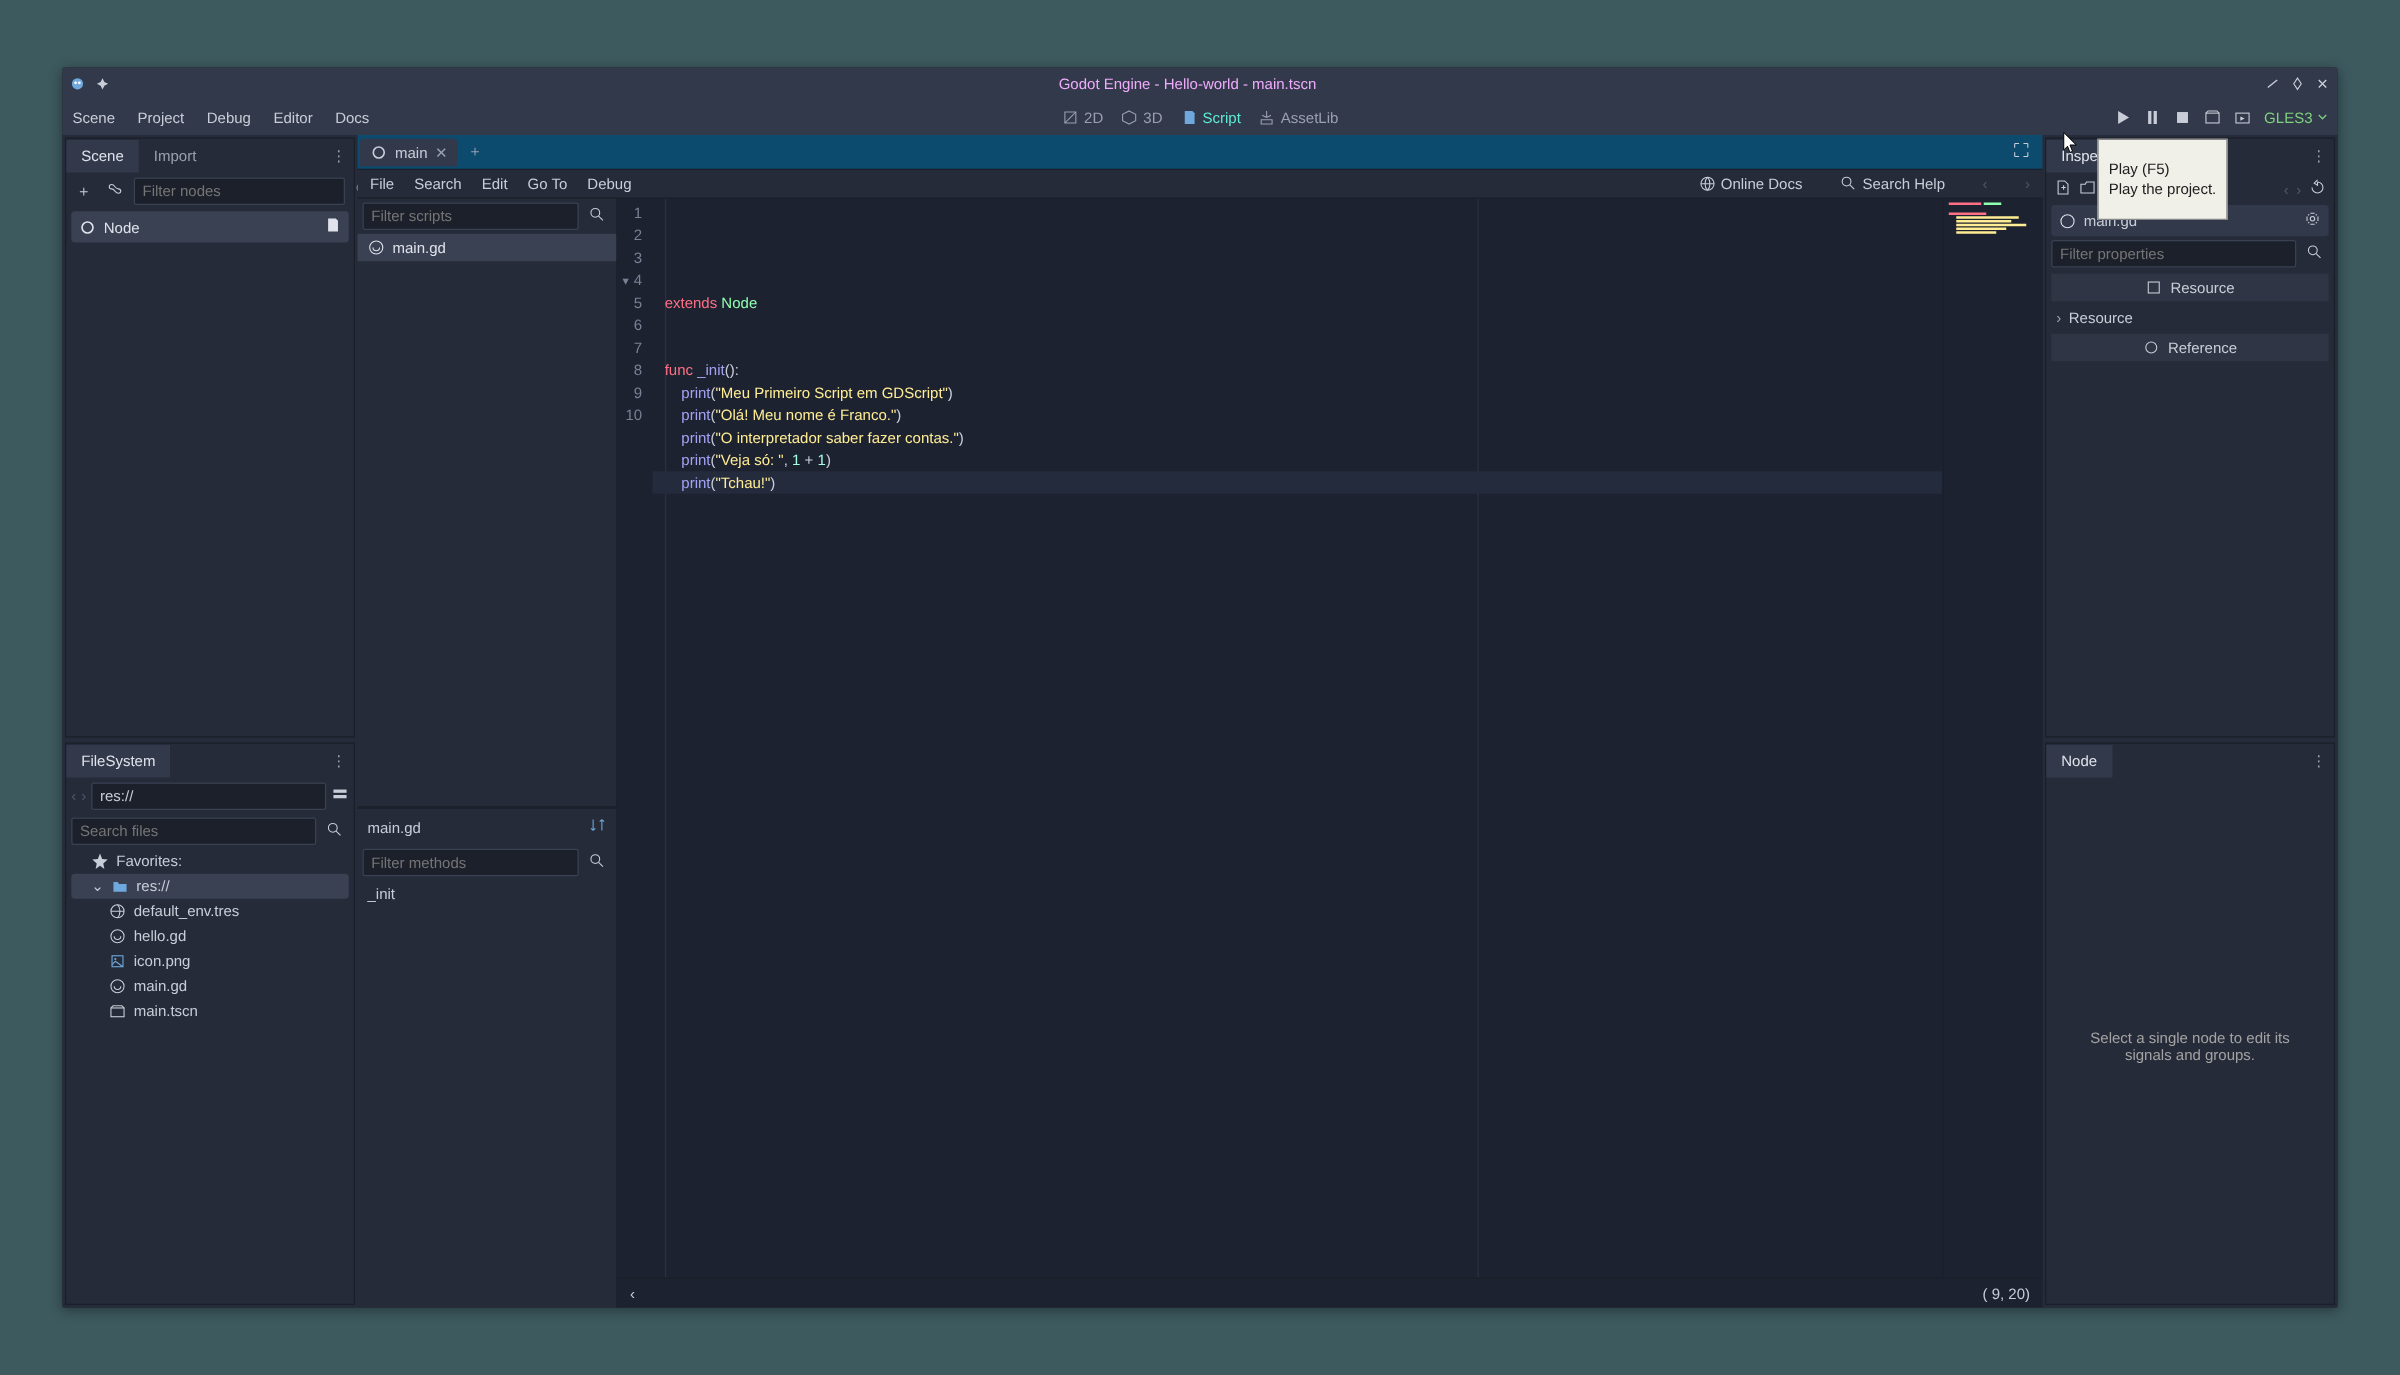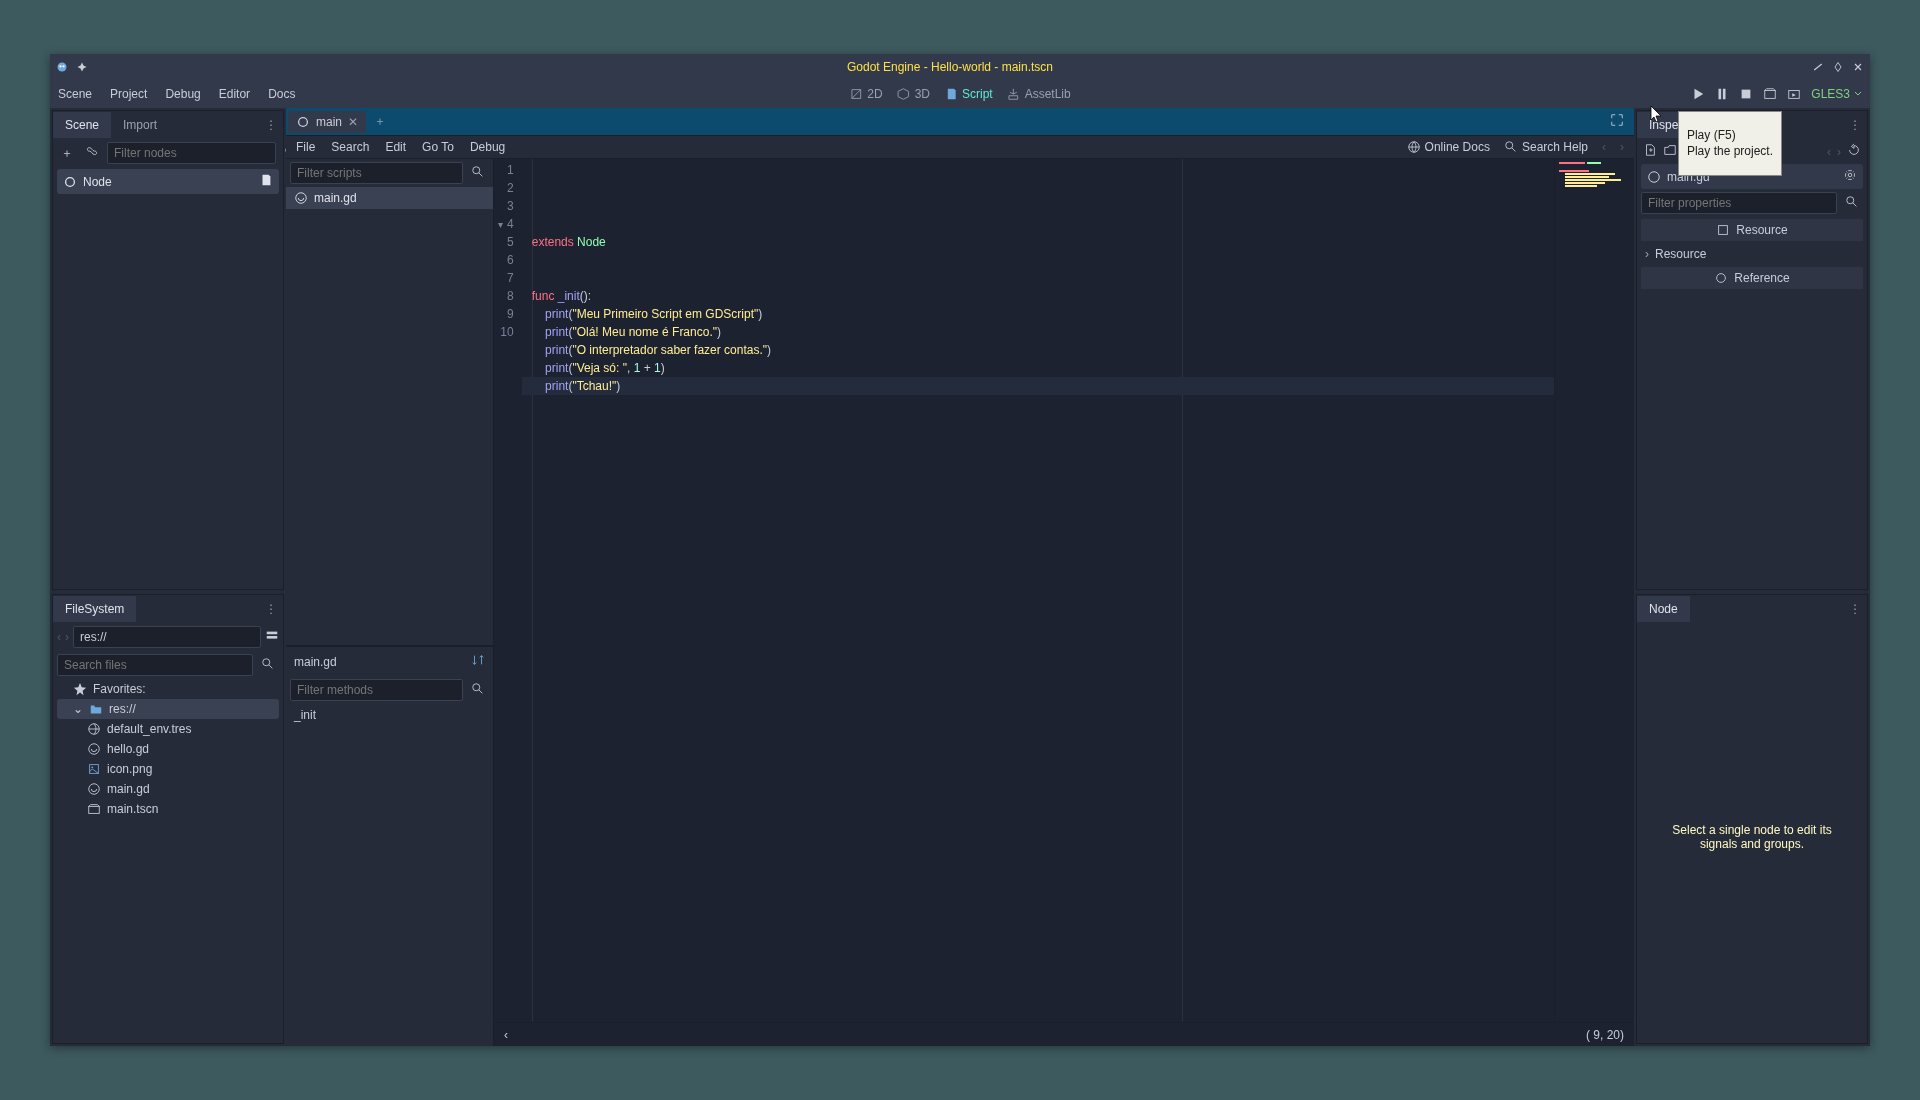--- a/index.html
+++ b/index.html
@@ -1,18 +1,18 @@
 <!DOCTYPE html>
 <html><head>
 <meta charset="utf-8">
 <style>
 * { margin: 0; padding: 0; box-sizing: border-box; font-family: "Segoe UI", Arial, sans-serif; font-size: 12px; }
 body { background: #3d5a5f; width: 1920px; height: 1100px; overflow: hidden; display: flex; align-items: center; justify-content: center; }
 .window { width: 1820px; height: 992px; background: #202531; display: flex; flex-direction: column; border-radius: 2px; box-shadow: 0 2px 10px rgba(0,0,0,0.4); }
-.titlebar { height: 26px; background: #32394a; display: flex; align-items: center; padding: 0 6px; color: #fde047; }
+.titlebar { height: 26px; background: #32394a; display: flex; align-items: center; padding: 0 6px; color: #f0abfc; }
 .titlebar .title { flex: 1; text-align: center; font-size: 12px; }
 .titlebar .left-icons, .titlebar .right-icons { display: flex; gap: 8px; align-items: center; }
 .titlebar svg { width: 12px; height: 12px; }
 .menubar { height: 28px; background: #32394a; display: flex; align-items: center; padding: 0 8px; color: #c9cdd8; position: relative; }
 .menubar .menu-group { display: flex; gap: 18px; }
 .menubar .menu-item { cursor: pointer; }
 .menubar .center-editors { position: absolute; left: 50%; transform: translateX(-50%); display: flex; gap: 14px; align-items: center; }
 .menubar .right-group { margin-left: auto; display: flex; gap: 10px; align-items: center; }
 .editor-btn { display: flex; align-items: center; gap: 4px; color: #9aa0b0; cursor: pointer; }
 .editor-btn.active { color: #5eead4; }
@@ -32,21 +32,21 @@
 .search-input { flex: 1; background: #1b202b; border: 1px solid #3a4152; color: #c9cdd8; padding: 3px 6px; height: 22px; border-radius: 2px; }
 .node-row { display: flex; align-items: center; gap: 6px; padding: 4px 6px; background: #3a4152; color: #e0e3ec; border-radius: 3px; margin: 2px 4px; }
 .filesystem-row { display: flex; align-items: center; gap: 6px; padding: 3px 4px; color: #c9cdd8; }
 .filesystem-row.selected { background: #3a4152; border-radius: 3px; }
 .filesystem-row.indent { padding-left: 20px; }
 .filesystem-row.indent2 { padding-left: 34px; }
 .script-top { display: flex; align-items: center; height: 28px; background: #0c4a6e; border-bottom: 1px solid #1a1f29; padding: 0 2px; }
 .script-tab { display: flex; align-items: center; gap: 6px; padding: 4px 8px; background: #32394a; color: #c9cdd8; border-radius: 3px 3px 0 0; }
 .script-tab .close { color: #9aa0b0; cursor: pointer; }
 .script-menubar { display: flex; align-items: center; gap: 16px; padding: 4px 10px; color: #c9cdd8; background: #262b39; border-bottom: 1px solid #1a1f29; }
-.script-menubar .right { margin-left: auto; display: flex; gap: 14px; align-items: center; text-align: center; }
+.script-menubar .right { margin-left: auto; display: flex; gap: 30px; align-items: center; text-align: center; }
 .nav-chevron { color: #50566a; }
 .editor-area { flex: 1; display: flex; min-height: 0; }
 .editor-left { width: 208px; display: flex; flex-direction: column; border-right: 1px solid #1a1f29; }
 .editor-center { flex: 1; display: flex; flex-direction: column; background: #1d2230; position: relative; min-width: 0; }
 .code-area { flex: 1; display: flex; font-family: "Consolas","Courier New",monospace; font-size: 13px; line-height: 18px; min-height: 0; overflow: hidden; position: relative; }
 .gutter { background: #1d2230; color: #7a8096; text-align: right; padding: 2px 8px 2px 4px; user-select: none; }
 .gutter .ln { height: 18px; }
 .gutter .fold::before { content: "▾"; color: #7a8096; margin-right: 4px; font-size: 10px; }
 .code { flex: 1; padding: 2px 0; color: #c9cdd8; white-space: pre; position: relative; }
 .code-line { height: 18px; padding-left: 10px; position: relative; }
@@ -65,21 +65,21 @@
 .methodsbox { border-top: 1px solid #1a1f29; }
 .script-name-row { display: flex; align-items: center; justify-content: space-between; padding: 6px 8px; color: #c9cdd8; border-top: 1px solid #1a1f29; }
 .method-item { padding: 4px 8px; color: #c9cdd8; }
 .bottombar { height: 30px; display: flex; align-items: center; padding: 0 10px; background: #262b39; border-top: 1px solid #1a1f29; color: #9aa0b0; gap: 18px; }
 .bottombar .version { margin-left: auto; color: #9aa0b0; }
 .inspector-toolbar { display: flex; gap: 6px; padding: 4px 6px; align-items: center; color: #c9cdd8; }
 .inspector-toolbar .icon-btn { cursor: pointer; }
 .inspector-script-row { display: flex; align-items: center; gap: 6px; padding: 4px 6px; color: #c9cdd8; background: #32394a; margin: 0 4px; border-radius: 3px; justify-content: space-between; }
 .inspector-category { background: #2f3545; color: #c9cdd8; text-align: center; padding: 4px; margin: 2px 4px; display:flex; align-items:center; justify-content:center; gap:6px;}
 .inspector-subcat { padding: 4px 8px; color: #c9cdd8; display: flex; align-items: center; gap: 6px; }
-.node-panel-text { color: #fef9c3; text-align: center; padding: 0 20px; margin-top: 200px; }
+.node-panel-text { color: #a3a3a3; text-align: center; padding: 0 20px; margin-top: 200px; }
 .tooltip { position: absolute; background: #f0f0e8; color: #202020; border: 1px solid #888; padding: 16px 8px; top: 24px; right: 80px; font-size: 12px; z-index: 10; line-height: 1.3; white-space: nowrap; }
 .cursor-arrow { position: absolute; top: 18px; right: 198px; z-index: 11; pointer-events: none; }
 svg.si { width: 14px; height: 14px; }
 .tree-content, .fs-tree-content, .inspector-content, .dock-body { flex:1; overflow:auto; }
 .path-row { display:flex; align-items:center; gap:4px; padding:3px 4px; color:#c9cdd8; }
 .path-box { flex:1; background:#1b202b; border:1px solid #3a4152; padding:2px 6px; height:22px; border-radius:2px; display:flex; align-items:center;}
 </style>
 </head>
 <body>
 

